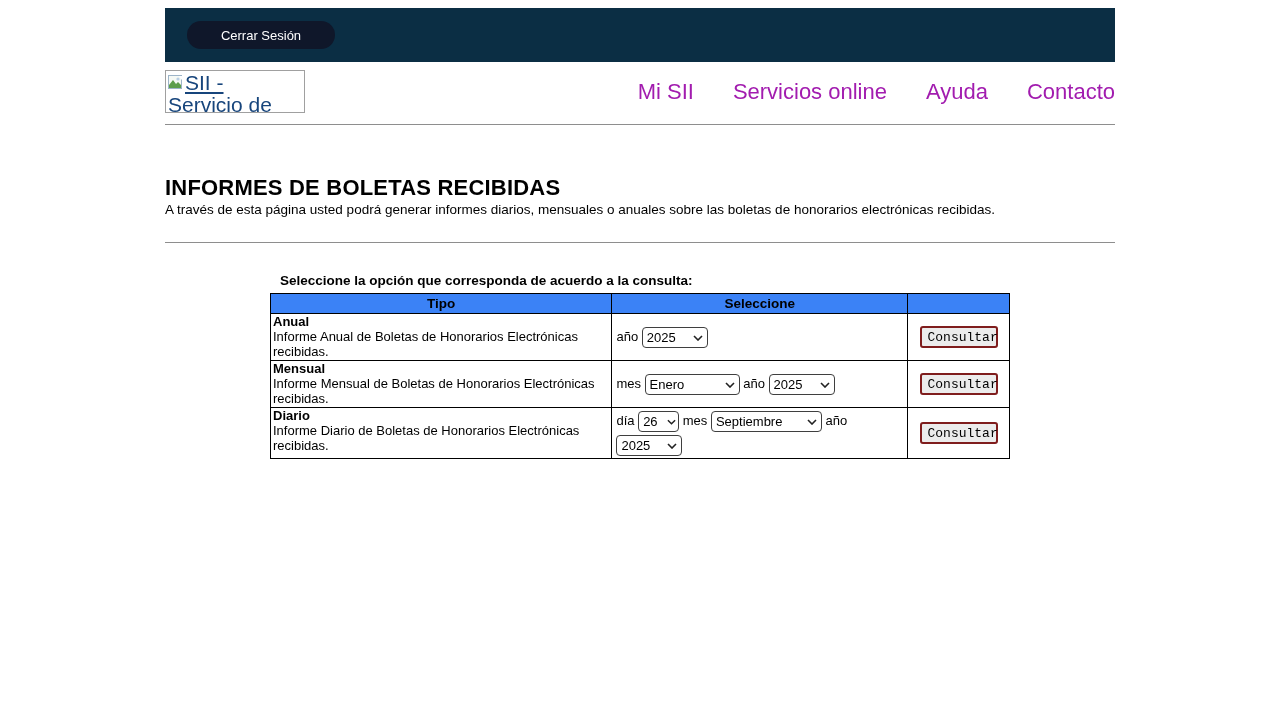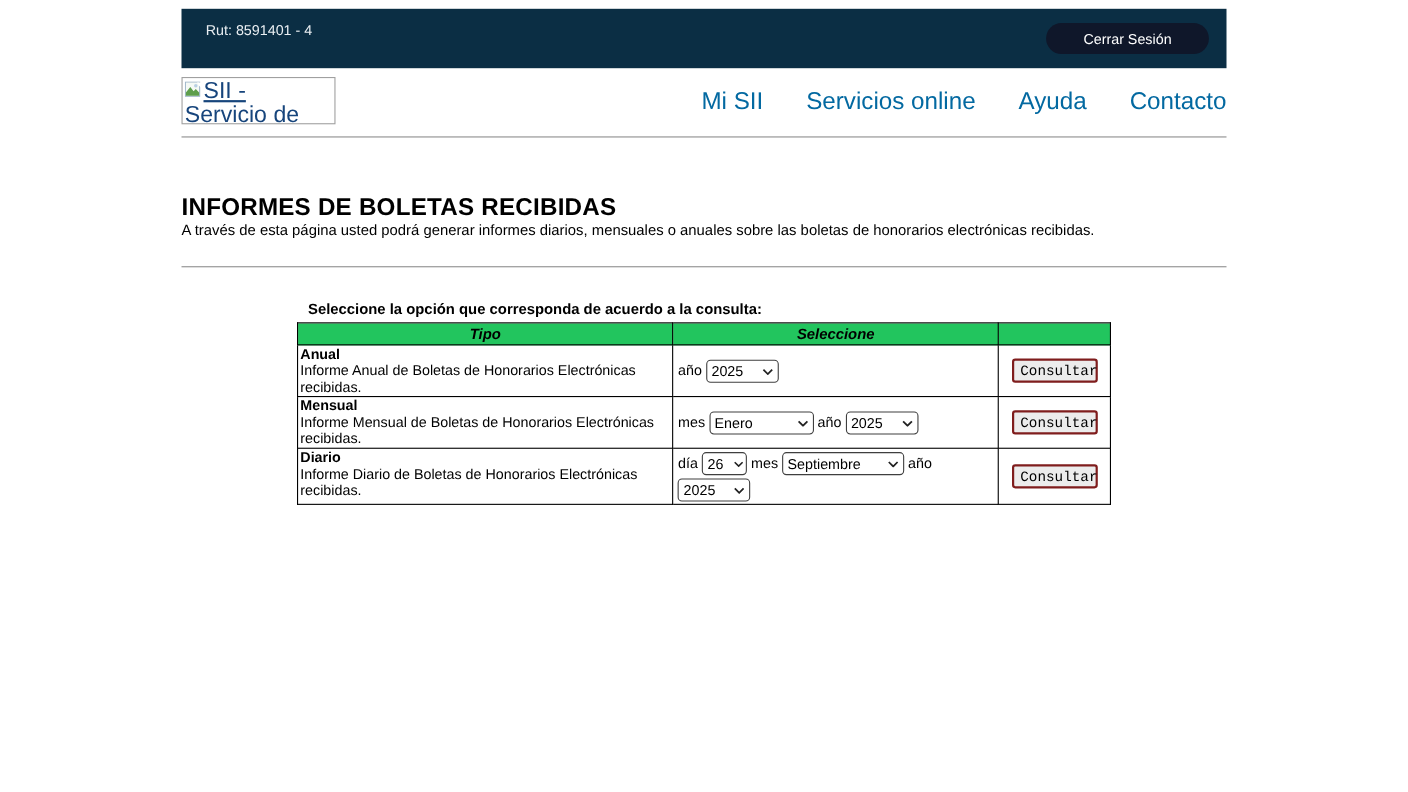--- a/index.html
+++ b/index.html
@@ -58,21 +58,21 @@
   }
   .logo-alt {
     color: #17457c;
     font-size: 21px;
     line-height: 22px;
     text-decoration: underline;
   }
   .broken-icon { display: inline-block; vertical-align: baseline; margin-right: 1px; }
   .nav { display: flex; gap: 39px; }
   .nav a {
-    color: #0369a1;
+    color: #a21caf;
     font-size: 22px;
     text-decoration: none;
     cursor: pointer;
     white-space: nowrap;
   }
   .header-rule, .content-rule {
     border: none;
     border-top: 1px solid #8e8e8e;
     margin: 0;
   }
@@ -104,27 +104,26 @@
   
   table.reports {
     width: 740px;
     border-collapse: collapse;
     font-size: 13px;
   }
   table.reports th, table.reports td {
     border: 1px solid #000;
   }
   table.reports th {
-    background: #22c55e;
+    background: #3b82f6;
     font-weight: bold;
     font-size: 13.5px;
     height: 20px;
     padding: 1px 15px;
     text-align: center;
-    font-style: italic;
   }
   .col-tipo { width: 342px; }
   .col-sel  { width: 296px; }
   .col-act  { width: 102px; }
   tr.row-std { height: 47px; }
   tr.row-tall { height: 48px; }
   td.tipo-cell {
     vertical-align: top;
     padding: 0 4px 0 2px;
     line-height: 15px;
@@ -178,21 +177,20 @@
     cursor: pointer;
   }
   .lbl { font-size: 13px; }
 </style>
 </head>
 <body>
 
 <div class="page">
 
   <div class="topbar">
-    <span class="rut">Rut: 8591401 - 4</span>
     <button class="logout-btn">Cerrar Sesión</button>
   </div>
 
   <div class="header">
     <a class="logo-box">
       <span class="logo-alt"><svg class="broken-icon" width="16" height="15" viewBox="0 0 16 15">
             <rect x="0.5" y="0.5" width="13" height="13" fill="#f5f9f5" stroke="#9db4c8"></rect>
             <path d="M1 10 L5 5 L8 9 L10 7 L13 10 L13 13 L1 13 Z" fill="#5d9e4c"></path>
             <circle cx="10" cy="4" r="1.6" fill="#b9cfe4"></circle>
             <path d="M11 1 L16 1 L16 7 L13 4 Z" fill="#ffffff"></path>

